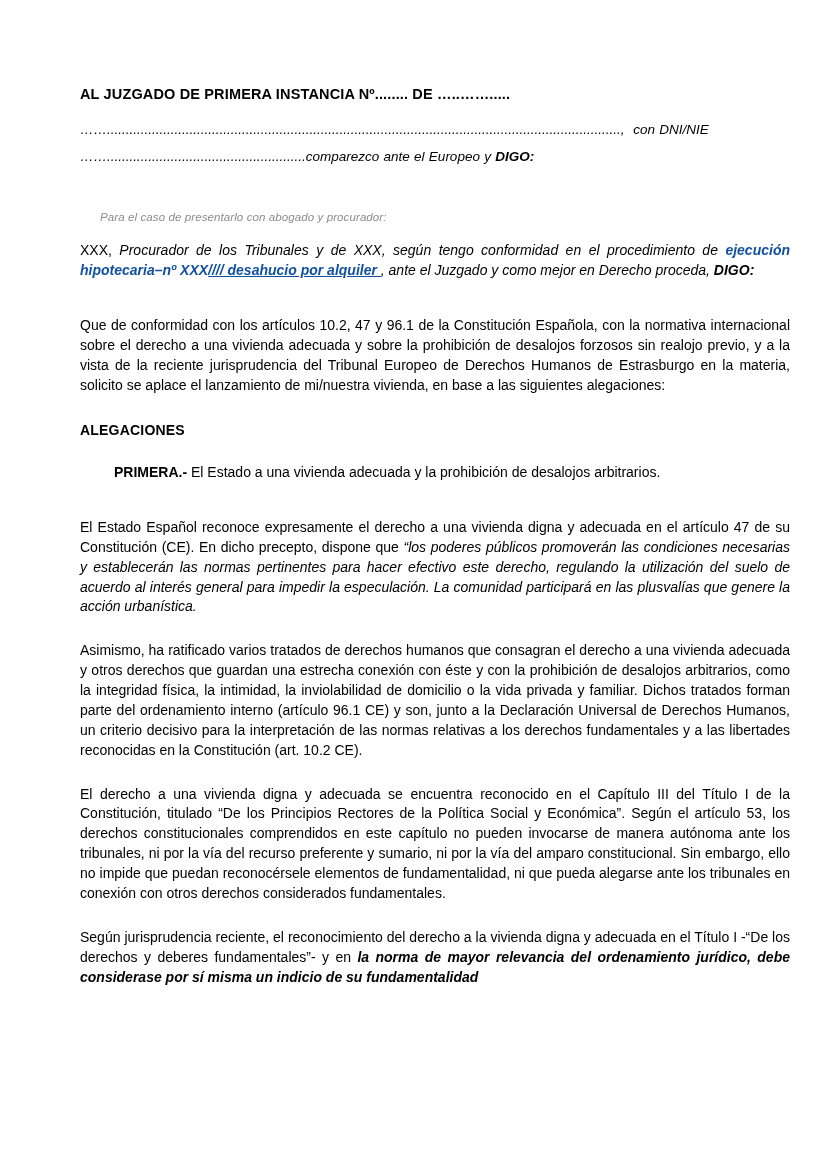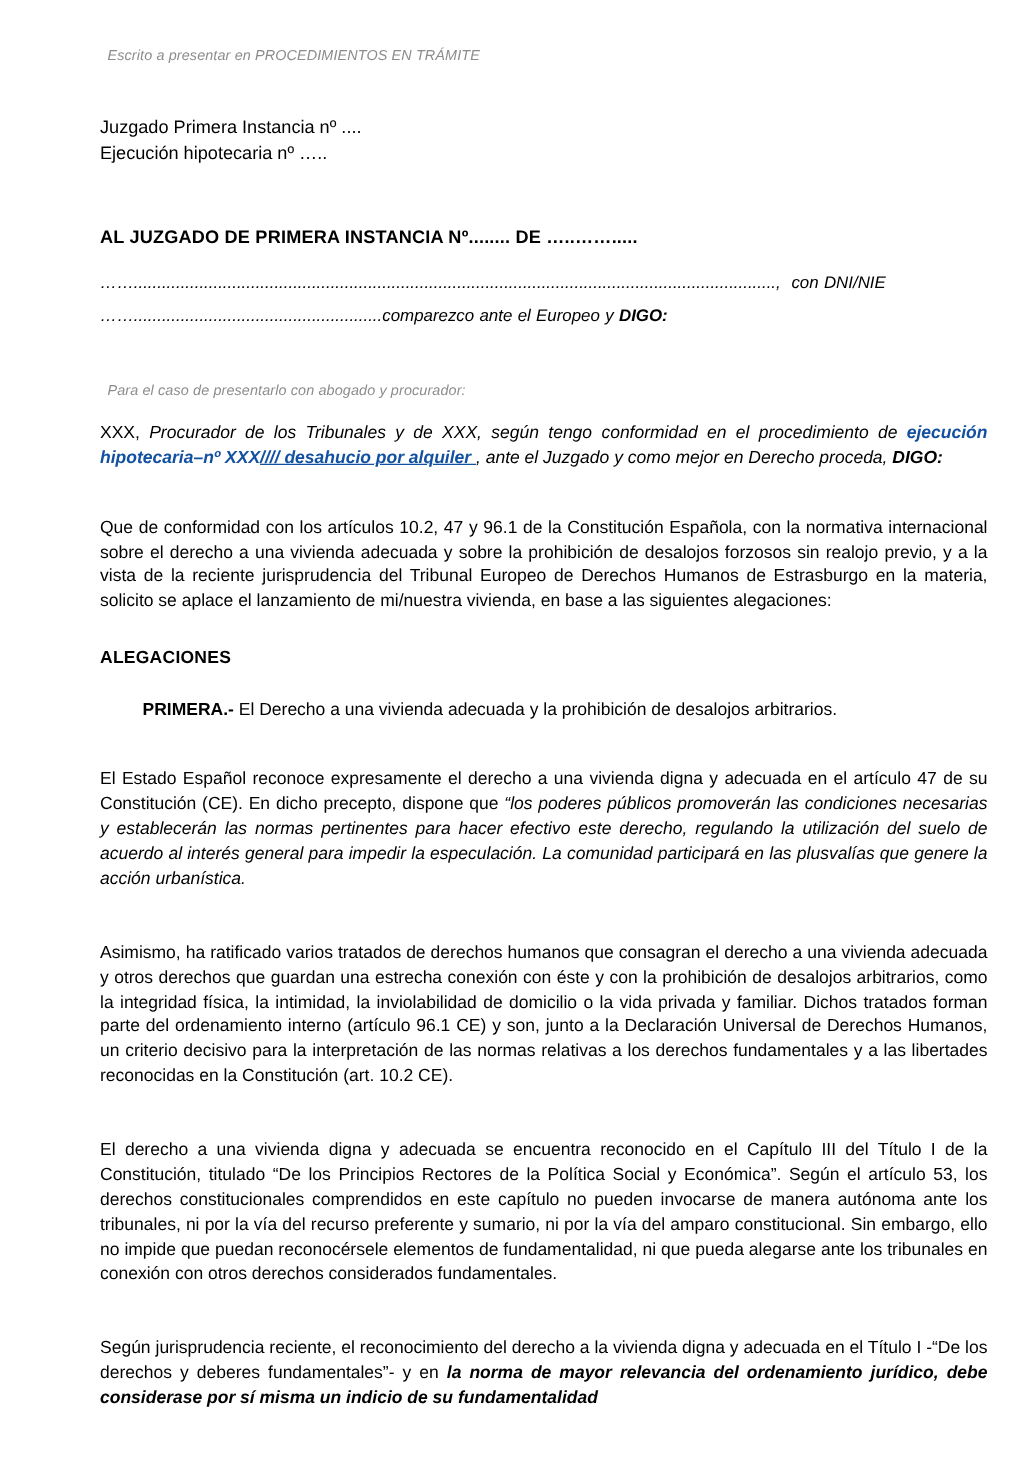--- a/index.html
+++ b/index.html
@@ -45,21 +45,21 @@
   .court-block div { white-space: pre; }
 
   .addressee {
     margin-top: 48px;
     font-size: 14.5px;
     font-weight: bold;
     letter-spacing: 0.15px;
   }
 
   .hint-1 { margin-top: 42px; margin-left: 6px; }
-  .hint-2 { margin-top: 40px; margin-left: 6px; }
+  .hint-2 { margin-top: 40px; margin-left: 20px; }
 
   .fill-block {
     margin-top: 14px;
     font-style: italic;
     font-size: 13.5px;
     line-height: 2.0;
     text-align: justify;
     word-spacing: 0.5px;
   }
   .fill-block b { font-weight: bold; font-style: italic; }
@@ -82,21 +82,21 @@
     font-style: italic;
     text-decoration: underline;
     font-weight: bold;
   }
   .proc-block .digo {
     font-weight: bold;
     font-style: italic;
   }
 
   .body-para {
-    margin-top: 39px;
+    margin-top: 24px;
     font-size: 14px;
     line-height: 1.42;
     text-align: justify;
   }
 
   .section-title {
     margin-top: 26px;
     font-size: 14px;
     font-weight: bold;
     letter-spacing: 0.2px;
@@ -112,26 +112,21 @@
 
   .quote { font-style: italic; }
   .bold-italic { font-weight: bold; font-style: italic; }
 </style>
 </head>
 <body>
 
 <div class="page">
   <div class="content">
 
-    <div class="hint hint-top">Escrito a presentar en PROCEDIMIENTOS EN TRÁMITE</div>
 
-    <div class="court-block">
-      <div>Juzgado Primera Instancia nº ....</div>
-      <div>Ejecución hipotecaria nº …..</div>
-    </div>
 
     <div class="addressee">AL JUZGADO DE PRIMERA INSTANCIA Nº........ DE …..…….....</div>
 
 
     <div class="fill-block">
       <span class="fill-line"><span>…….........................................................................................................................................,</span>&nbsp; <span>con  DNI/NIE</span></span>
       <span class="fill-line"><span>…….....................................................</span><span>comparezco ante el Europeo y</span> <b>DIGO:</b></span>
     </div>
 
     <div class="hint hint-2">Para el caso de presentarlo con abogado y procurador:</div>
@@ -139,21 +134,21 @@
     <div class="proc-block">
       <span>XXX,</span><span class="it"> Procurador de los Tribunales y de XXX, según tengo conformidad en el procedimiento de </span><span class="blue-bold">ejecución hipotecaria</span><span class="blue-bold">–</span><span class="blue-bold">nº XXX</span><span class="blue-underline">////  desahucio  por  alquiler </span><span class="it">, ante el Juzgado y como mejor en Derecho proceda,</span>
       <span class="digo">DIGO:</span>
     </div>
 
     <div class="body-para gap-big">Que de conformidad con los artículos 10.2, 47 y 96.1 de la Constitución Española, con la normativa internacional sobre el derecho a una vivienda adecuada y sobre la prohibición de desalojos forzosos sin realojo previo, y a la vista de la reciente jurisprudencia del Tribunal Europeo de Derechos Humanos de Estrasburgo en la materia, solicito se aplace el lanzamiento de mi/nuestra vivienda, en base a las siguientes alegaciones:</div>
 
     <div class="section-title">ALEGACIONES</div>
 
     <div class="alleg-first">
-      <b>PRIMERA.-</b><span> El Derecho a una vivienda adecuada y la prohibición de desalojos arbitrarios.</span>
+      <b>PRIMERA.-</b><span> El Estado a una vivienda adecuada y la prohibición de desalojos arbitrarios.</span>
     </div>
 
     <div class="body-para gap-big">
       <span>El Estado Español reconoce expresamente el derecho a una vivienda digna y adecuada en el artículo 47 de su Constitución (CE). En dicho precepto, dispone que </span><span class="quote">“los poderes públicos promoverán las condiciones necesarias y establecerán las normas pertinentes para hacer efectivo este derecho, regulando la utilización del suelo de acuerdo al interés general para impedir la especulación. La comunidad participará en las plusvalías que genere la acción urbanística.</span>
     </div>
 
     <div class="body-para">Asimismo, ha ratificado varios tratados de derechos humanos que consagran el derecho a una vivienda adecuada y otros derechos que guardan una estrecha conexión con éste y con la prohibición de desalojos arbitrarios, como la integridad física, la intimidad, la inviolabilidad de domicilio o la vida privada y familiar. Dichos tratados forman parte del ordenamiento interno (artículo 96.1 CE) y son, junto a la Declaración Universal de Derechos Humanos, un criterio decisivo para la interpretación de las normas relativas a los derechos fundamentales y a las libertades reconocidas en la Constitución (art. 10.2 CE).</div>
 
     <div class="body-para">El derecho a una vivienda digna y adecuada se encuentra reconocido en el Capítulo III del Título I de la Constitución, titulado “De los Principios Rectores de la Política Social y Económica”. Según el artículo 53, los derechos constitucionales comprendidos en este capítulo no pueden invocarse de manera autónoma ante los tribunales, ni por la vía del recurso preferente y sumario, ni por la vía del amparo constitucional. Sin embargo, ello no impide que puedan reconocérsele elementos de fundamentalidad, ni que pueda alegarse ante los tribunales en conexión con otros derechos considerados fundamentales.</div>
 

